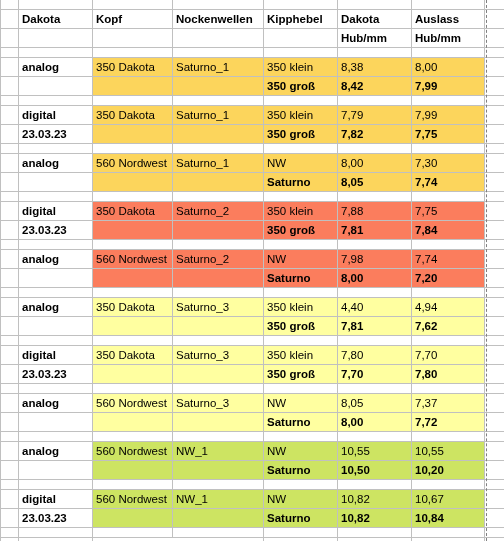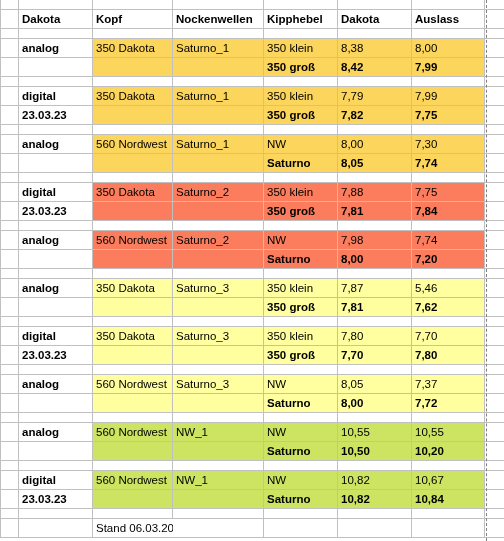--- a/index.html
+++ b/index.html
@@ -117,20 +117,30 @@
           <td></td>
           <td class="hdr">Dakota</td>
           <td class="hdr">Kopf</td>
           <td class="hdr">Nockenwellen</td>
           <td class="hdr">Kipphebel</td>
           <td class="hdr">Dakota</td>
           <td class="hdr">Auslass</td>
           <td class="tail"></td>
         </tr>
         <tr>
+          <td></td>
+          <td class="hdr"></td>
+          <td class="hdr"></td>
+          <td class="hdr"></td>
+          <td class="hdr"></td>
+          <td class="hdr">Hub/mm</td>
+          <td class="hdr">Hub/mm</td>
+          <td class="tail"></td>
+        </tr>
+        <tr>
           <td style="height: 10px;"></td>
           <td style="height: 10px;"></td>
           <td style="height: 10px;"></td>
           <td style="height: 10px;"></td>
           <td style="height: 10px;"></td>
           <td style="height: 10px;"></td>
           <td style="height: 10px;"></td>
           <td class="tail" style="height: 10px;"></td>
         </tr>
         <tr>
@@ -282,22 +292,22 @@
           <td style="height: 10px;"></td>
           <td style="height: 10px;"></td>
           <td class="tail" style="height: 10px;"></td>
         </tr>
         <tr>
           <td></td>
           <td class="lbl">analog</td>
           <td class="fill-lemon bt bl">350 Dakota</td>
           <td class="fill-lemon bt">Saturno_3</td>
           <td class="fill-lemon bt">350 klein</td>
-          <td class="fill-lemon bt">7,87</td>
-          <td class="fill-lemon bt br">5,46</td>
+          <td class="fill-lemon bt">4,40</td>
+          <td class="fill-lemon bt br">4,94</td>
           <td class="tail"></td>
         </tr>
         <tr>
           <td></td>
           <td class="lbl"></td>
           <td class="fill-lemon bb bl"></td>
           <td class="fill-lemon bb"></td>
           <td class="fill-lemon bb">350 groß</td>
           <td class="fill-lemon bb">7,81</td>
           <td class="fill-lemon bb br">7,62</td>

